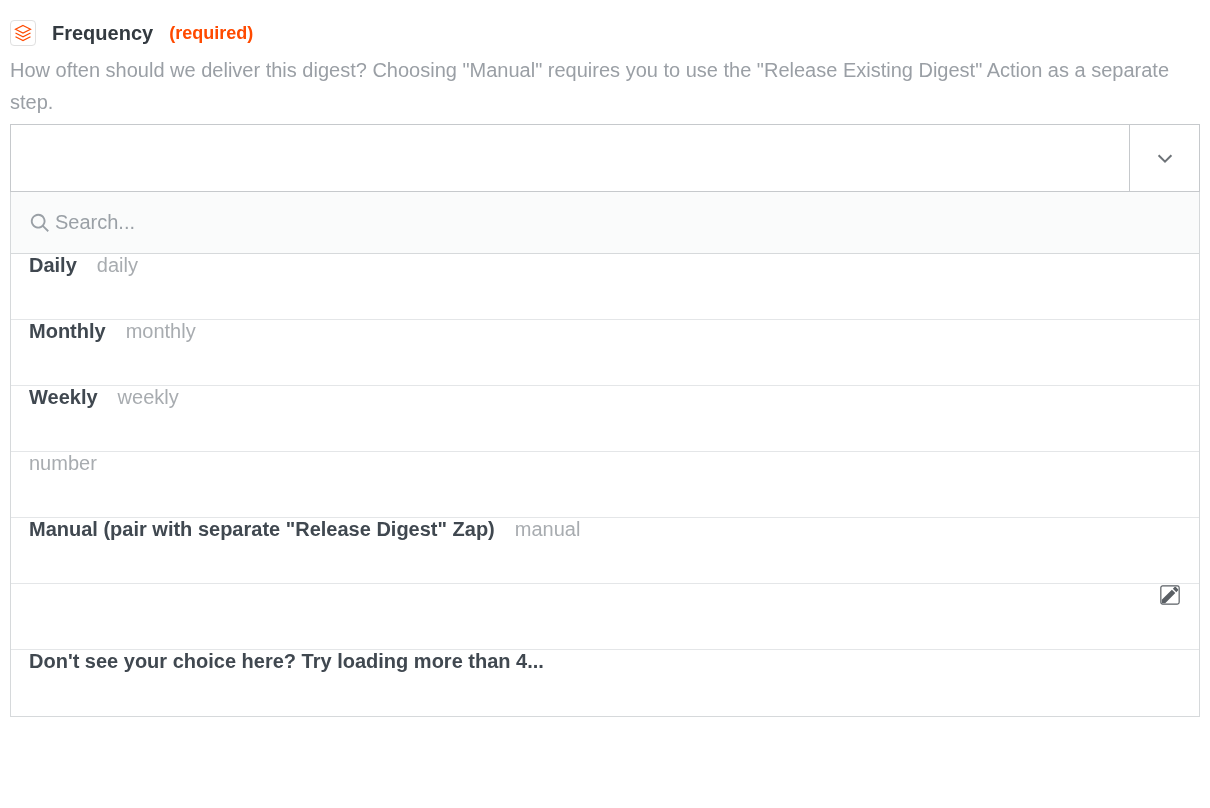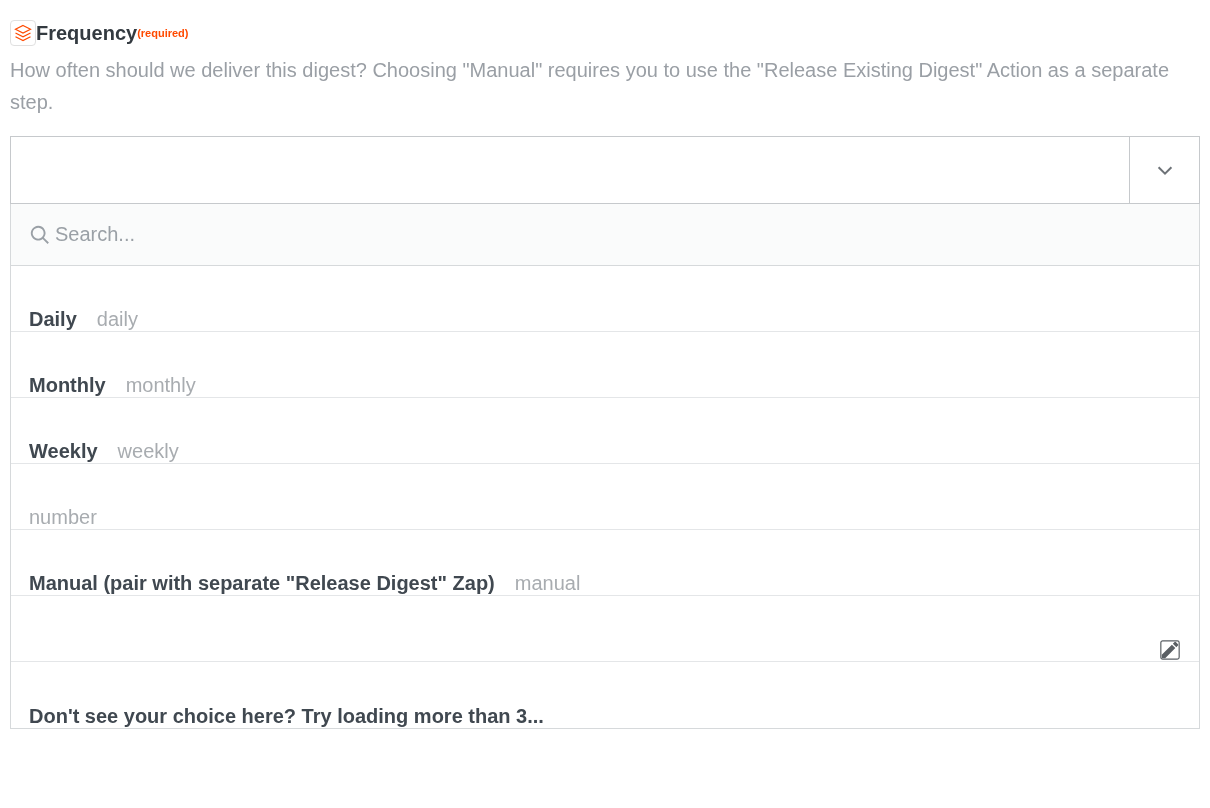--- a/index.html
+++ b/index.html
@@ -6,50 +6,50 @@
     body {
       font-family: -apple-system, BlinkMacSystemFont, "Segoe UI", Helvetica, Arial, sans-serif;
       background: #ffffff;
       padding: 10px;
       width: 1210px;
       color: #333;
     }
     .field-header {
       display: flex;
       align-items: center;
-      gap: 0;
+      gap: 16px;
       margin-bottom: 8px;
       padding: 10px 0 0 0;
     }
     .field-icon {
       width: 26px;
       height: 26px;
       border: 1px solid #e0e0e0;
       border-radius: 4px;
       display: flex;
       align-items: center;
       justify-content: center;
       background: #fff;
     }
     .field-icon svg { width: 18px; height: 18px; }
     .field-title {
       font-size: 20px;
       font-weight: 700;
       color: #333a40;
     }
     .required-tag {
-      font-size: 11px;
+      font-size: 18px;
       font-weight: 700;
       color: #ff4a00;
     }
     .field-description {
       font-size: 20px;
       color: #9a9fa5;
       line-height: 1.6;
-      margin-bottom: 18px;
+      margin-bottom: 6px;
     }
     .dropdown-display {
       border: 1px solid #c6c9cc;
       height: 68px;
       display: flex;
       align-items: stretch;
       background: #fff;
     }
     .dropdown-display-input {
       flex: 1;
@@ -91,21 +91,21 @@
       flex: 1;
       border: none;
       outline: none;
       background: transparent;
       font-size: 20px;
       color: #555;
     }
     .search-input::placeholder { color: #9aa0a6; }
     .option-row {
       display: flex;
-      align-items: flex-end;
+      align-items: flex-start;
       padding: 0 18px;
       height: 66px;
       border-bottom: 1px solid #e4e6e8;
       gap: 20px;
       cursor: pointer;
     }
     .option-row:last-child { border-bottom: none; }
     .option-label {
       font-size: 20px;
       font-weight: 700;
@@ -192,16 +192,16 @@
       <svg viewBox="0 0 24 24">
           <path d="M3 17.25V21h3.75l11.06-11.06-3.75-3.75L3 17.25zM20.71 7.04a1 1 0 0 0 0-1.41l-2.34-2.34a1 1 0 0 0-1.41 0l-1.83 1.83 3.75 3.75 1.83-1.83z"></path>
           <path d="M3 20h18v2H3z" fill="none"></path>
           <rect x="2" y="2" width="20" height="20" rx="2" fill="none" stroke="#5a5f64" stroke-width="1.3"></rect>
         </svg>
     </span>
   </div>
 
 
   <div class="option-row">
-    <span class="option-label">Don't see your choice here? Try loading more than 3...</span>
+    <span class="option-label">Don't see your choice here? Try loading more than 4...</span>
   </div>
 
 </div>
 
 </body></html>

